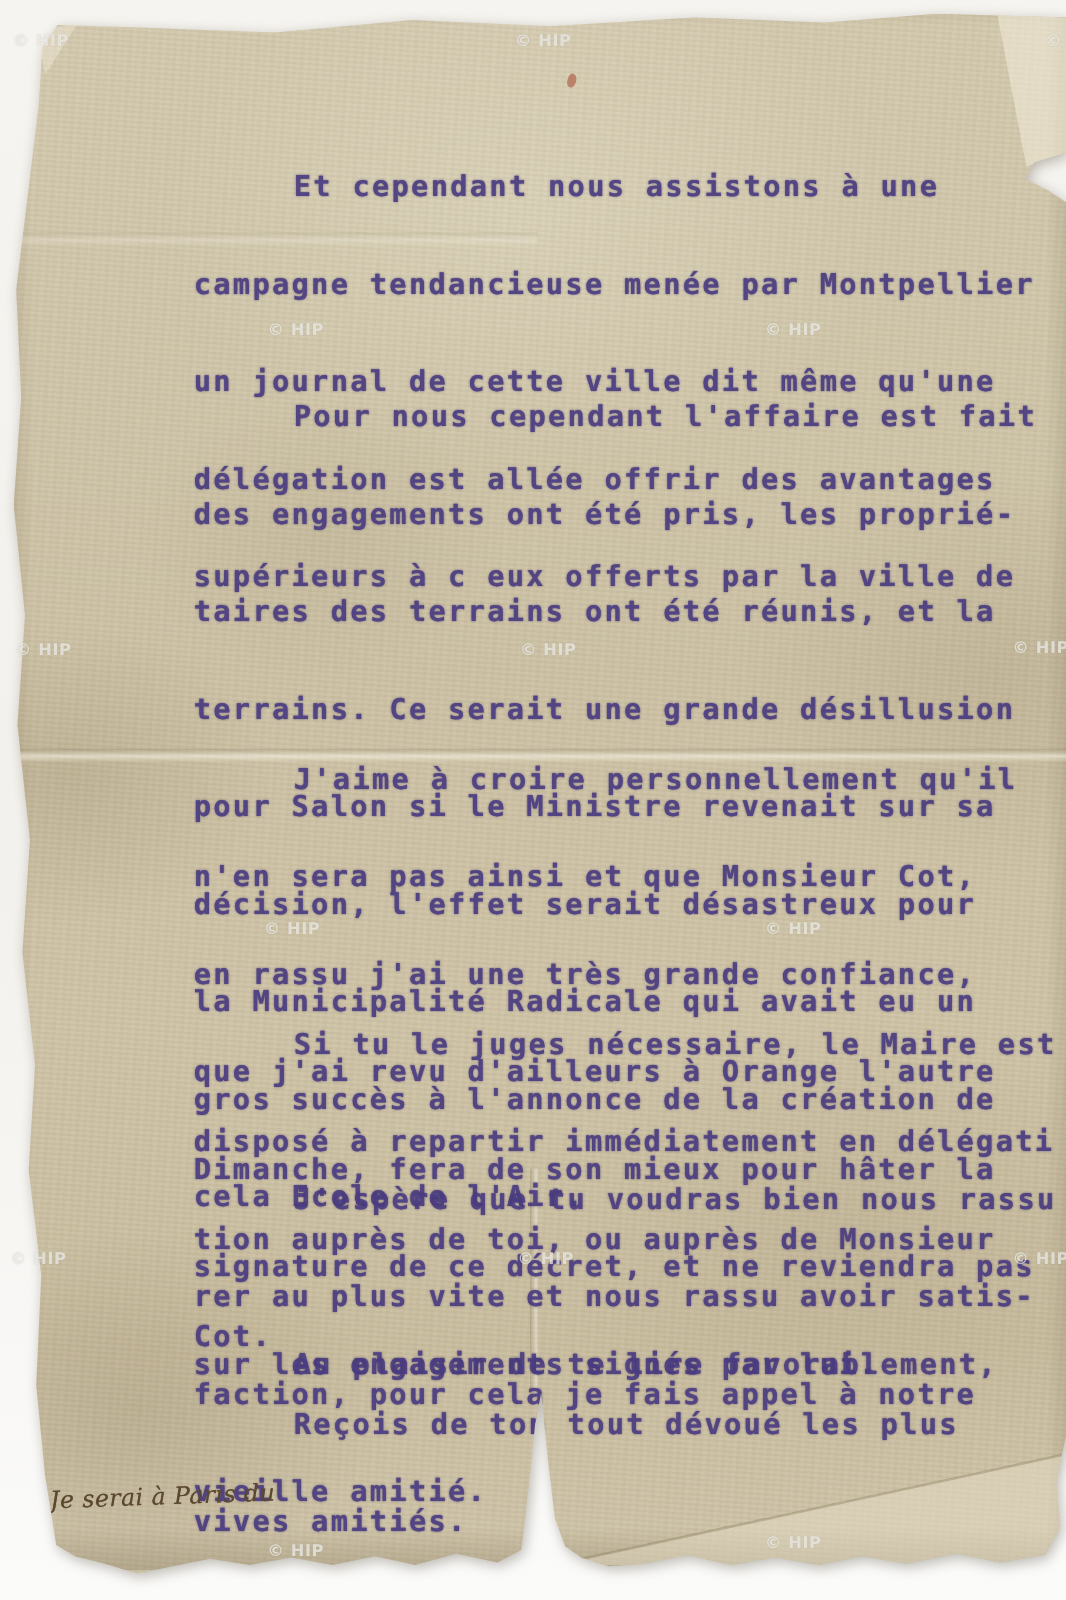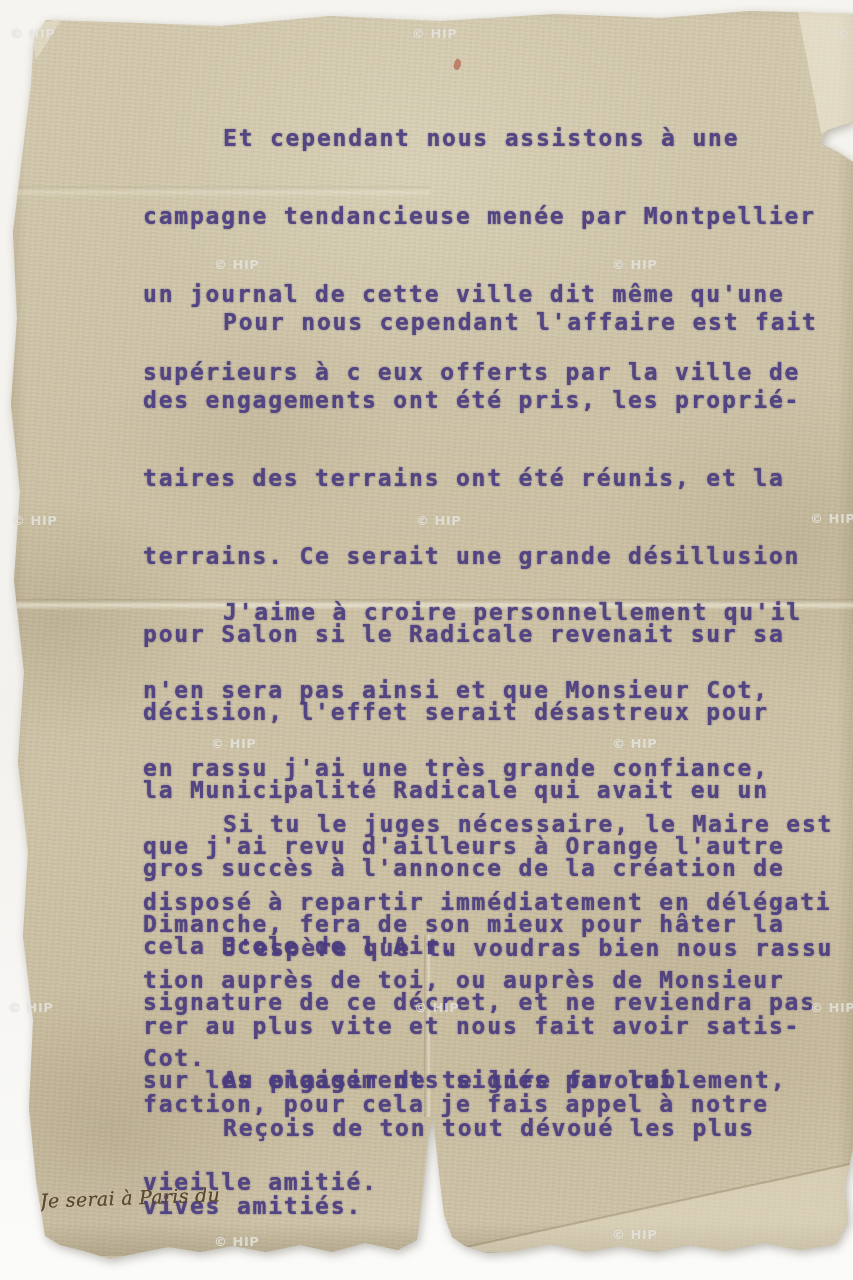--- a/index.html
+++ b/index.html
@@ -49,21 +49,21 @@
   .fold-br-line{position:absolute;left:443px;top:1251px;width:420px;height:2px;
     background:rgba(118,102,72,.32);transform:rotate(-12.2deg);transform-origin:left center;}
   .flap-tr{position:absolute;inset:0;
     clip-path:polygon(798px 12px, 853px 14px, 853px 126px, 821px 133px);
     background:linear-gradient(250deg, rgba(243,237,219,.55), rgba(243,237,219,.15));}
   .flap-tl{position:absolute;inset:0;
     clip-path:polygon(30px 24px, 62px 19px, 36px 60px);
     background:rgba(244,238,222,.4);}
   .fleck{position:absolute;left:454px;top:59px;width:7px;height:11px;border-radius:40% 60% 50% 50%;
     background:#ad5a43;opacity:.65;transform:rotate(18deg);}
-  .typed{position:absolute;left:143px;margin:0;
+  .typed{position:absolute;left:143px;margin:12px;
     font-family:"DejaVu Sans Mono","Liberation Mono",monospace;
     font-size:23px;font-weight:700;line-height:26px;letter-spacing:1.8px;
     color:#4a3c80;white-space:pre;
     text-shadow:0 0 1.2px rgba(62,48,112,.85), 0 0 3px rgba(62,48,112,.22);
     opacity:.93;}
   .typed .ln{height:26px;}
   .typed .ind{padding-left:80px;}
   .hw{position:absolute;left:30px;top:1141px;margin:0;
     font-family:"DejaVu Serif","Liberation Serif",serif;font-style:italic;
     font-size:19px;line-height:24px;letter-spacing:.3px;color:#5b4831;
@@ -89,29 +89,30 @@
       <div class="crease-h" style="top:599px"></div>
       <div class="crease-v" style="left:424px;top:935px;height:182px"></div>
       <div class="fold-br"></div>
       <div class="fold-br-line"></div>
       <div class="fleck"></div>
 
       <div class="typed" style="top:73px">
         <div class="ln ind">Et cependant nous assistons à une</div>
         <div class="ln">campagne tendancieuse menée par Montpellier</div>
         <div class="ln">un journal de cette ville dit même qu'une</div>
+        <div class="ln">délégation est allée offrir des avantages</div>
         <div class="ln">supérieurs à c eux offerts par la ville de</div>
       </div>
 
       <div class="typed" style="top:257px">
         <div class="ln ind">Pour nous cependant l'affaire est fait</div>
         <div class="ln">des engagements ont été pris, les proprié-</div>
         <div class="ln">taires des terrains ont été réunis, et la</div>
         <div class="ln">terrains. Ce serait une grande désillusion</div>
-        <div class="ln">pour Salon si le Radicale revenait sur sa</div>
+        <div class="ln">pour Salon si le Ministre revenait sur sa</div>
         <div class="ln">décision, l'effet serait désastreux pour</div>
         <div class="ln">la Municipalité Radicale qui avait eu un</div>
         <div class="ln">gros succès à l'annonce de la création de</div>
         <div class="ln">cela Ecole de l'Air.</div>
       </div>
 
       <div class="typed" style="top:547px">
         <div class="ln ind">J'aime à croire personnellement qu'il</div>
         <div class="ln">n'en sera pas ainsi et que Monsieur Cot,</div>
         <div class="ln">en rassu j'ai une très grande confiance,</div>
@@ -123,21 +124,21 @@
 
       <div class="typed" style="top:759px">
         <div class="ln ind">Si tu le juges nécessaire, le Maire est</div>
         <div class="ln">disposé à repartir immédiatement en délégati</div>
         <div class="ln">tion auprès de toi, ou auprès de Monsieur</div>
         <div class="ln">Cot.</div>
       </div>
 
       <div class="typed" style="top:883px">
         <div class="ln ind">J'espère que tu voudras bien nous rassu</div>
-        <div class="ln">rer au plus vite et nous fait avoir satis-</div>
+        <div class="ln">rer au plus vite et nous rassu avoir satis-</div>
         <div class="ln">faction, pour cela je fais appel à notre</div>
         <div class="ln">vieille amitié.</div>
       </div>
 
       <div class="typed" style="top:1015px">
         <div class="ln ind">Au plaisir de te lire favorablement,</div>
       </div>
 
       <div class="typed" style="top:1063px">
         <div class="ln ind">Reçois de ton tout dévoué les plus</div>

